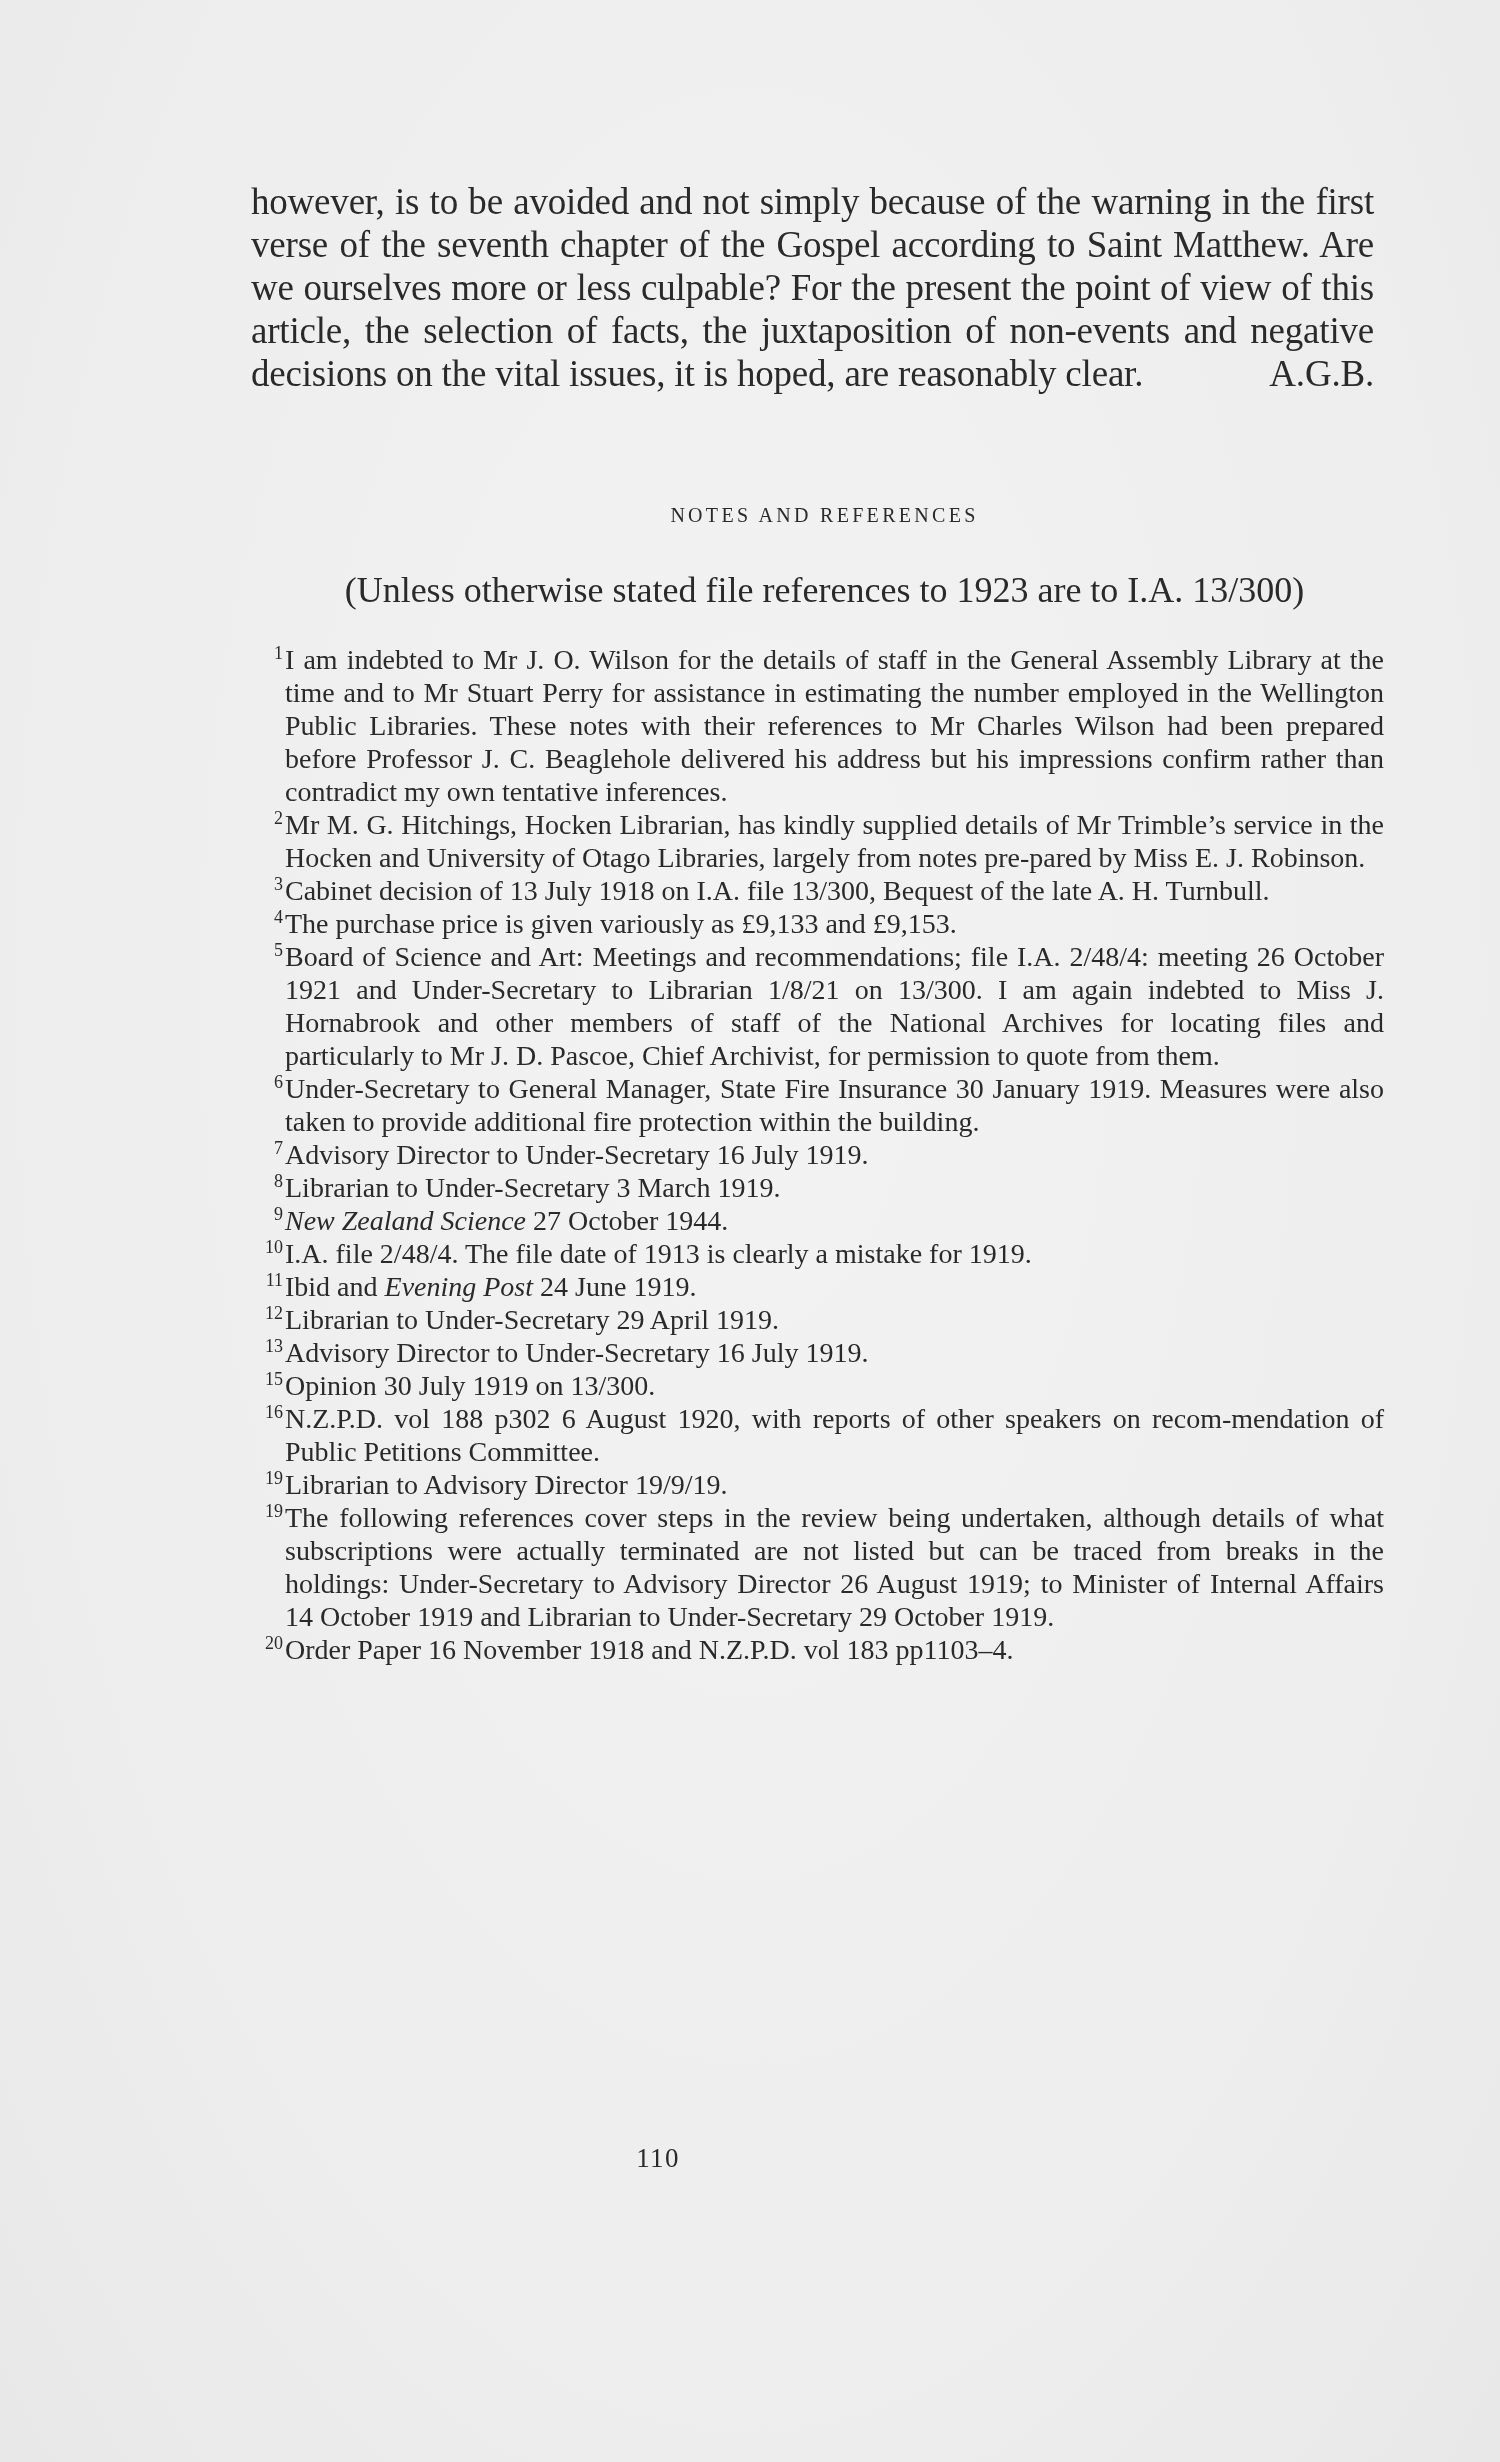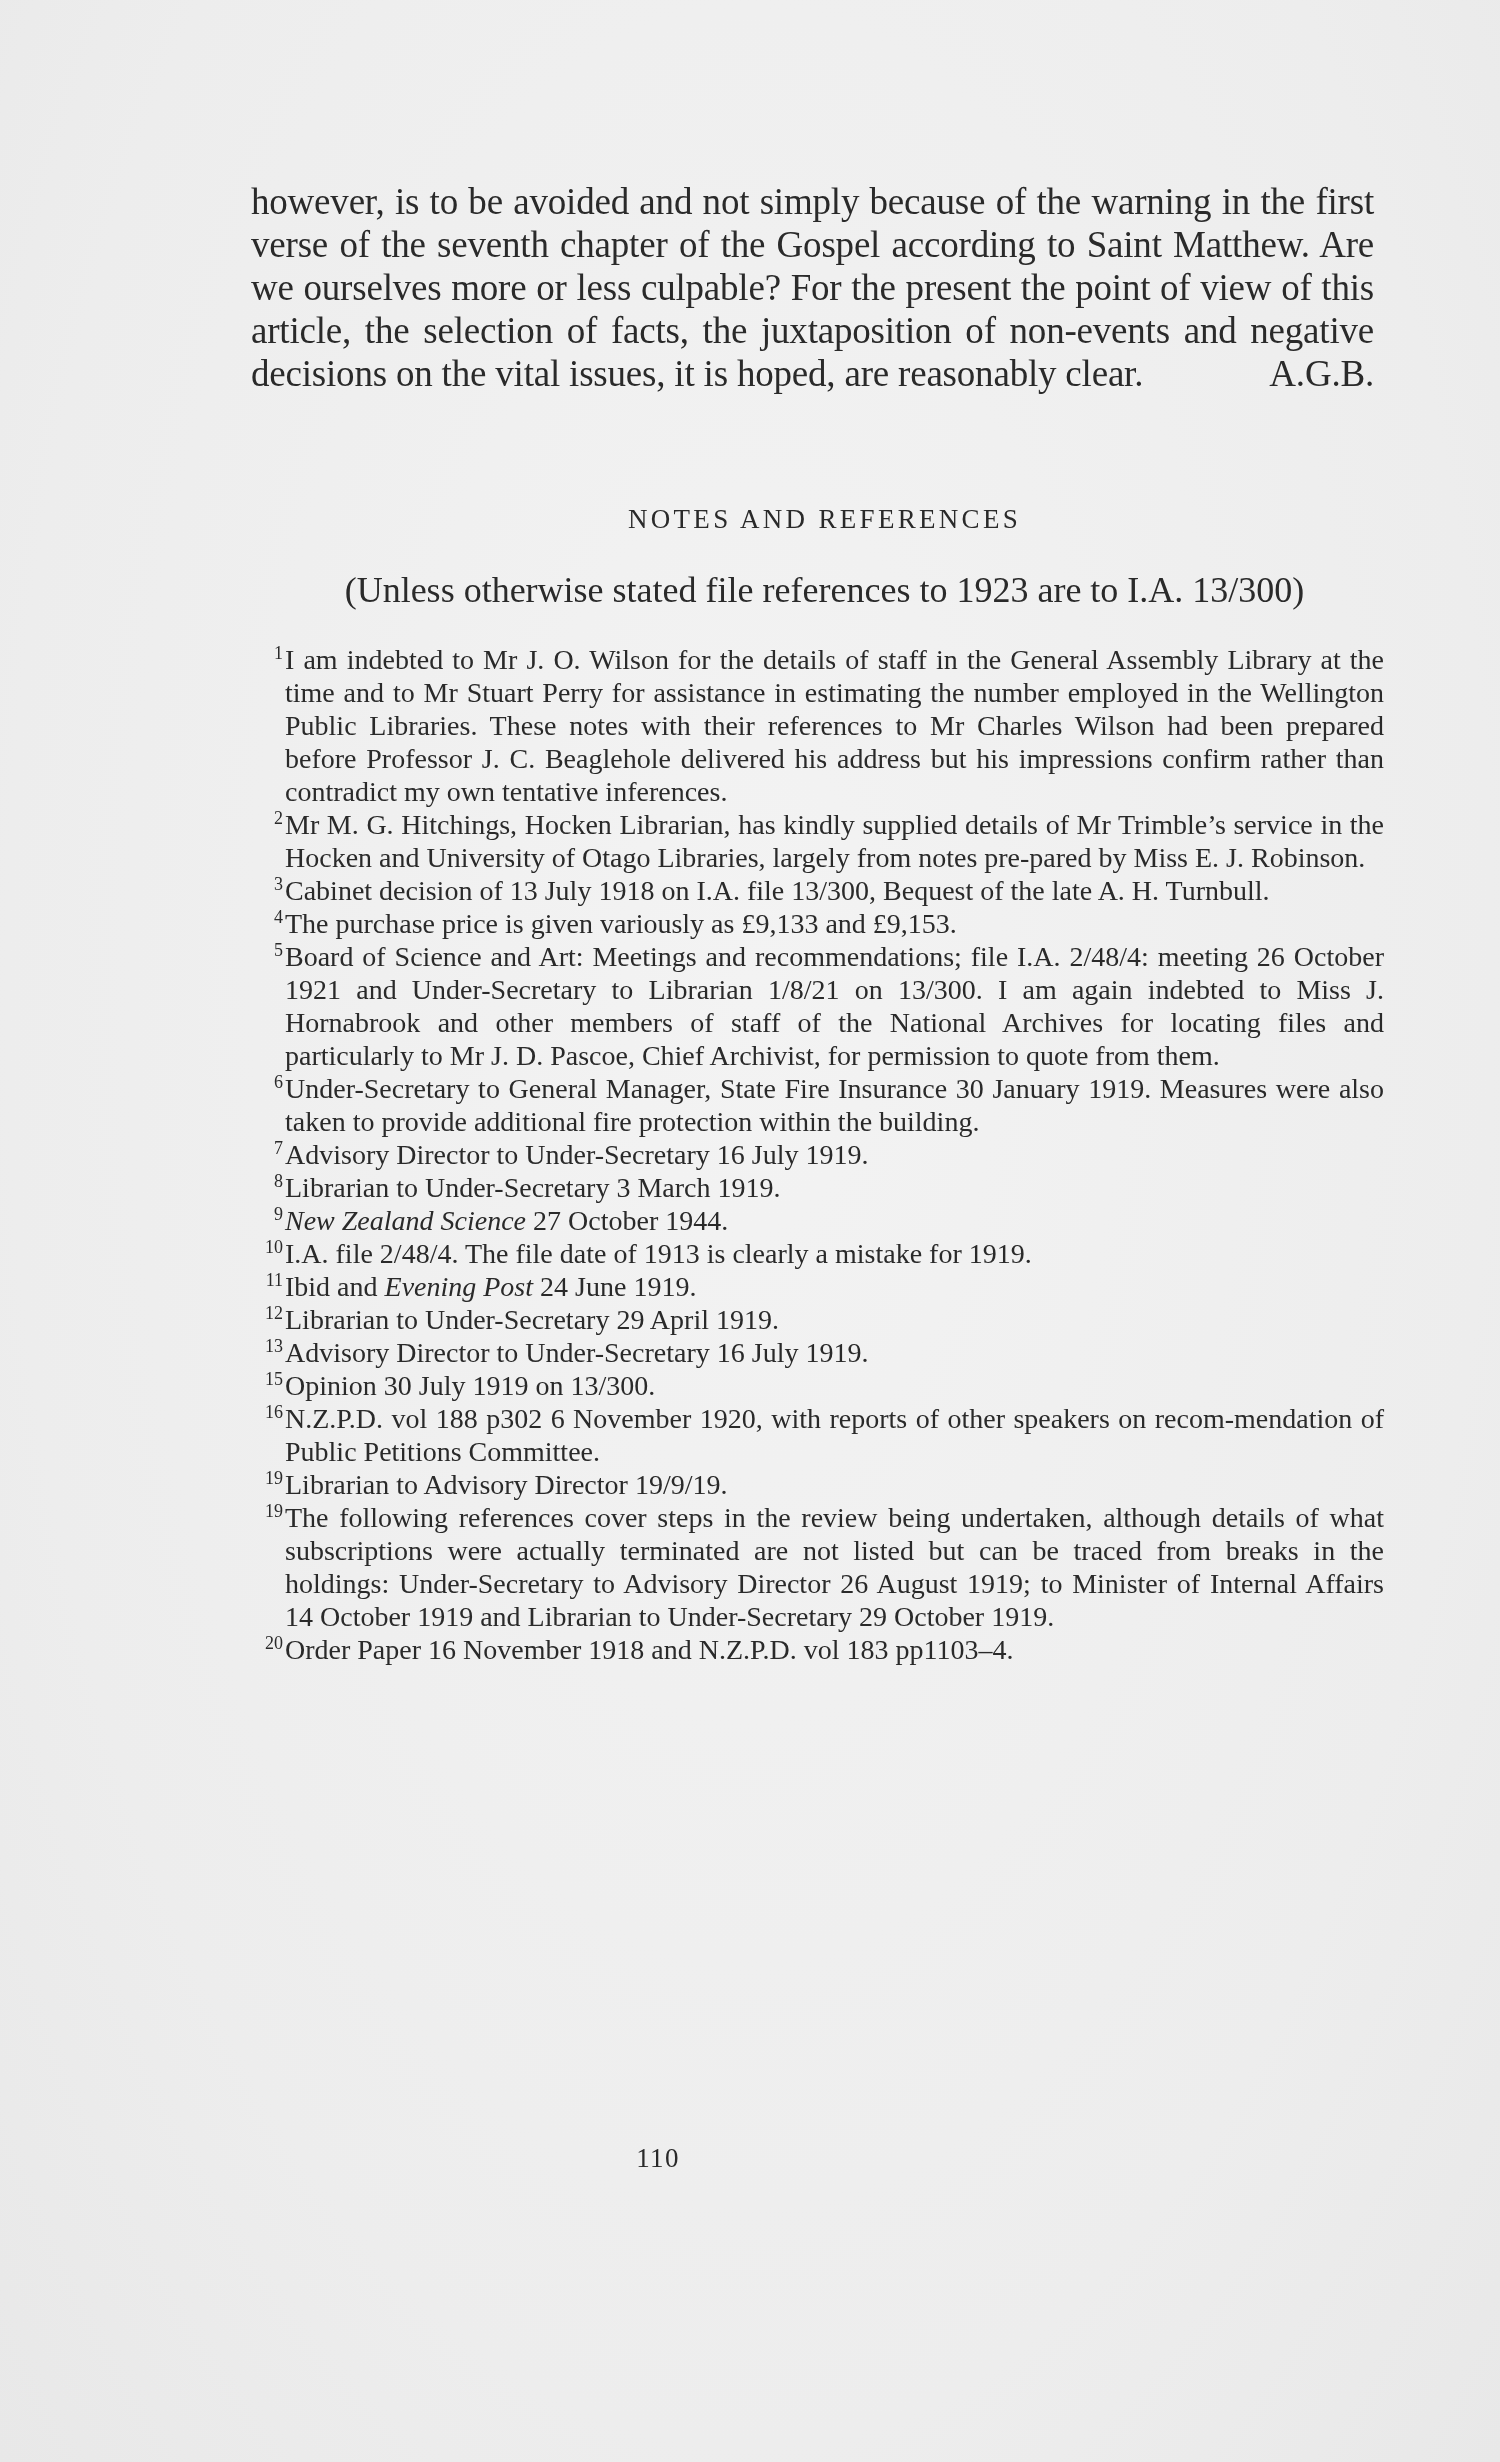--- a/index.html
+++ b/index.html
@@ -17,21 +17,21 @@
   .column { position: absolute; left: 251px; width: 1123px; }
   .body-para {
     top: 180px;
     font-size: 37px; line-height: 43px;
     text-align: justify; text-align-last: left;
     letter-spacing: -0.2px;
   }
   .body-para .sig { float: right; }
   .heading {
     position: absolute; left: 263px; width: 1123px; top: 504px;
-    text-align: center; font-size: 27px; letter-spacing: 3.3px;
+    text-align: center; font-size: 20px; letter-spacing: 3.3px;
   }
   .subheading {
     position: absolute; left: 263px; width: 1123px; top: 569px;
     text-align: center; font-size: 36px;
   }
   .notes {
     position: absolute; left: 285px; width: 1099px; top: 643px;
     font-size: 28px; line-height: 33px;
   }
   .note { position: relative; text-align: justify; text-align-last: left; }
@@ -66,20 +66,20 @@
   <div class="note"><span class="num">5</span><span>Board of Science and Art: Meetings and recommendations; file I.A. 2/48/4: meeting 26 October 1921 and Under-Secretary to Librarian 1/8/21 on 13/300. I am again indebted to Miss J. Hornabrook and other members of staff of the National Archives for locating files and particularly to Mr J. D. Pascoe, Chief Archivist, for permission to quote from them.</span></div>
   <div class="note"><span class="num">6</span><span>Under-Secretary to General Manager, State Fire Insurance 30 January 1919. Measures were also taken to provide additional fire protection within the building.</span></div>
   <div class="note"><span class="num">7</span><span>Advisory Director to Under-Secretary 16 July 1919.</span></div>
   <div class="note"><span class="num">8</span><span>Librarian to Under-Secretary 3 March 1919.</span></div>
   <div class="note"><span class="num">9</span><i>New Zealand Science</i><span> 27 October 1944.</span></div>
   <div class="note"><span class="num">10</span><span>I.A. file 2/48/4. The file date of 1913 is clearly a mistake for 1919.</span></div>
   <div class="note"><span class="num">11</span><span>Ibid and </span><i>Evening Post</i><span> 24 June 1919.</span></div>
   <div class="note"><span class="num">12</span><span>Librarian to Under-Secretary 29 April 1919.</span></div>
   <div class="note"><span class="num">13</span><span>Advisory Director to Under-Secretary 16 July 1919.</span></div>
   <div class="note"><span class="num">15</span><span>Opinion 30 July 1919 on 13/300.</span></div>
-  <div class="note"><span class="num">16</span><span>N.Z.P.D. vol 188 p302 6 November 1920, with reports of other speakers on recom-mendation of Public Petitions Committee.</span></div>
+  <div class="note"><span class="num">16</span><span>N.Z.P.D. vol 188 p302 6 August 1920, with reports of other speakers on recom-mendation of Public Petitions Committee.</span></div>
   <div class="note"><span class="num">19</span><span>Librarian to Advisory Director 19/9/19.</span></div>
   <div class="note"><span class="num">19</span><span>The following references cover steps in the review being undertaken, although details of what subscriptions were actually terminated are not listed but can be traced from breaks in the holdings: Under-Secretary to Advisory Director 26 August 1919; to Minister of Internal Affairs 14 October 1919 and Librarian to Under-Secretary 29 October 1919.</span></div>
   <div class="note"><span class="num">20</span><span>Order Paper 16 November 1918 and N.Z.P.D. vol 183 pp1103–4.</span></div>
 </div>
 
 <div class="pagenum">110</div>
 
 
 </body></html>

